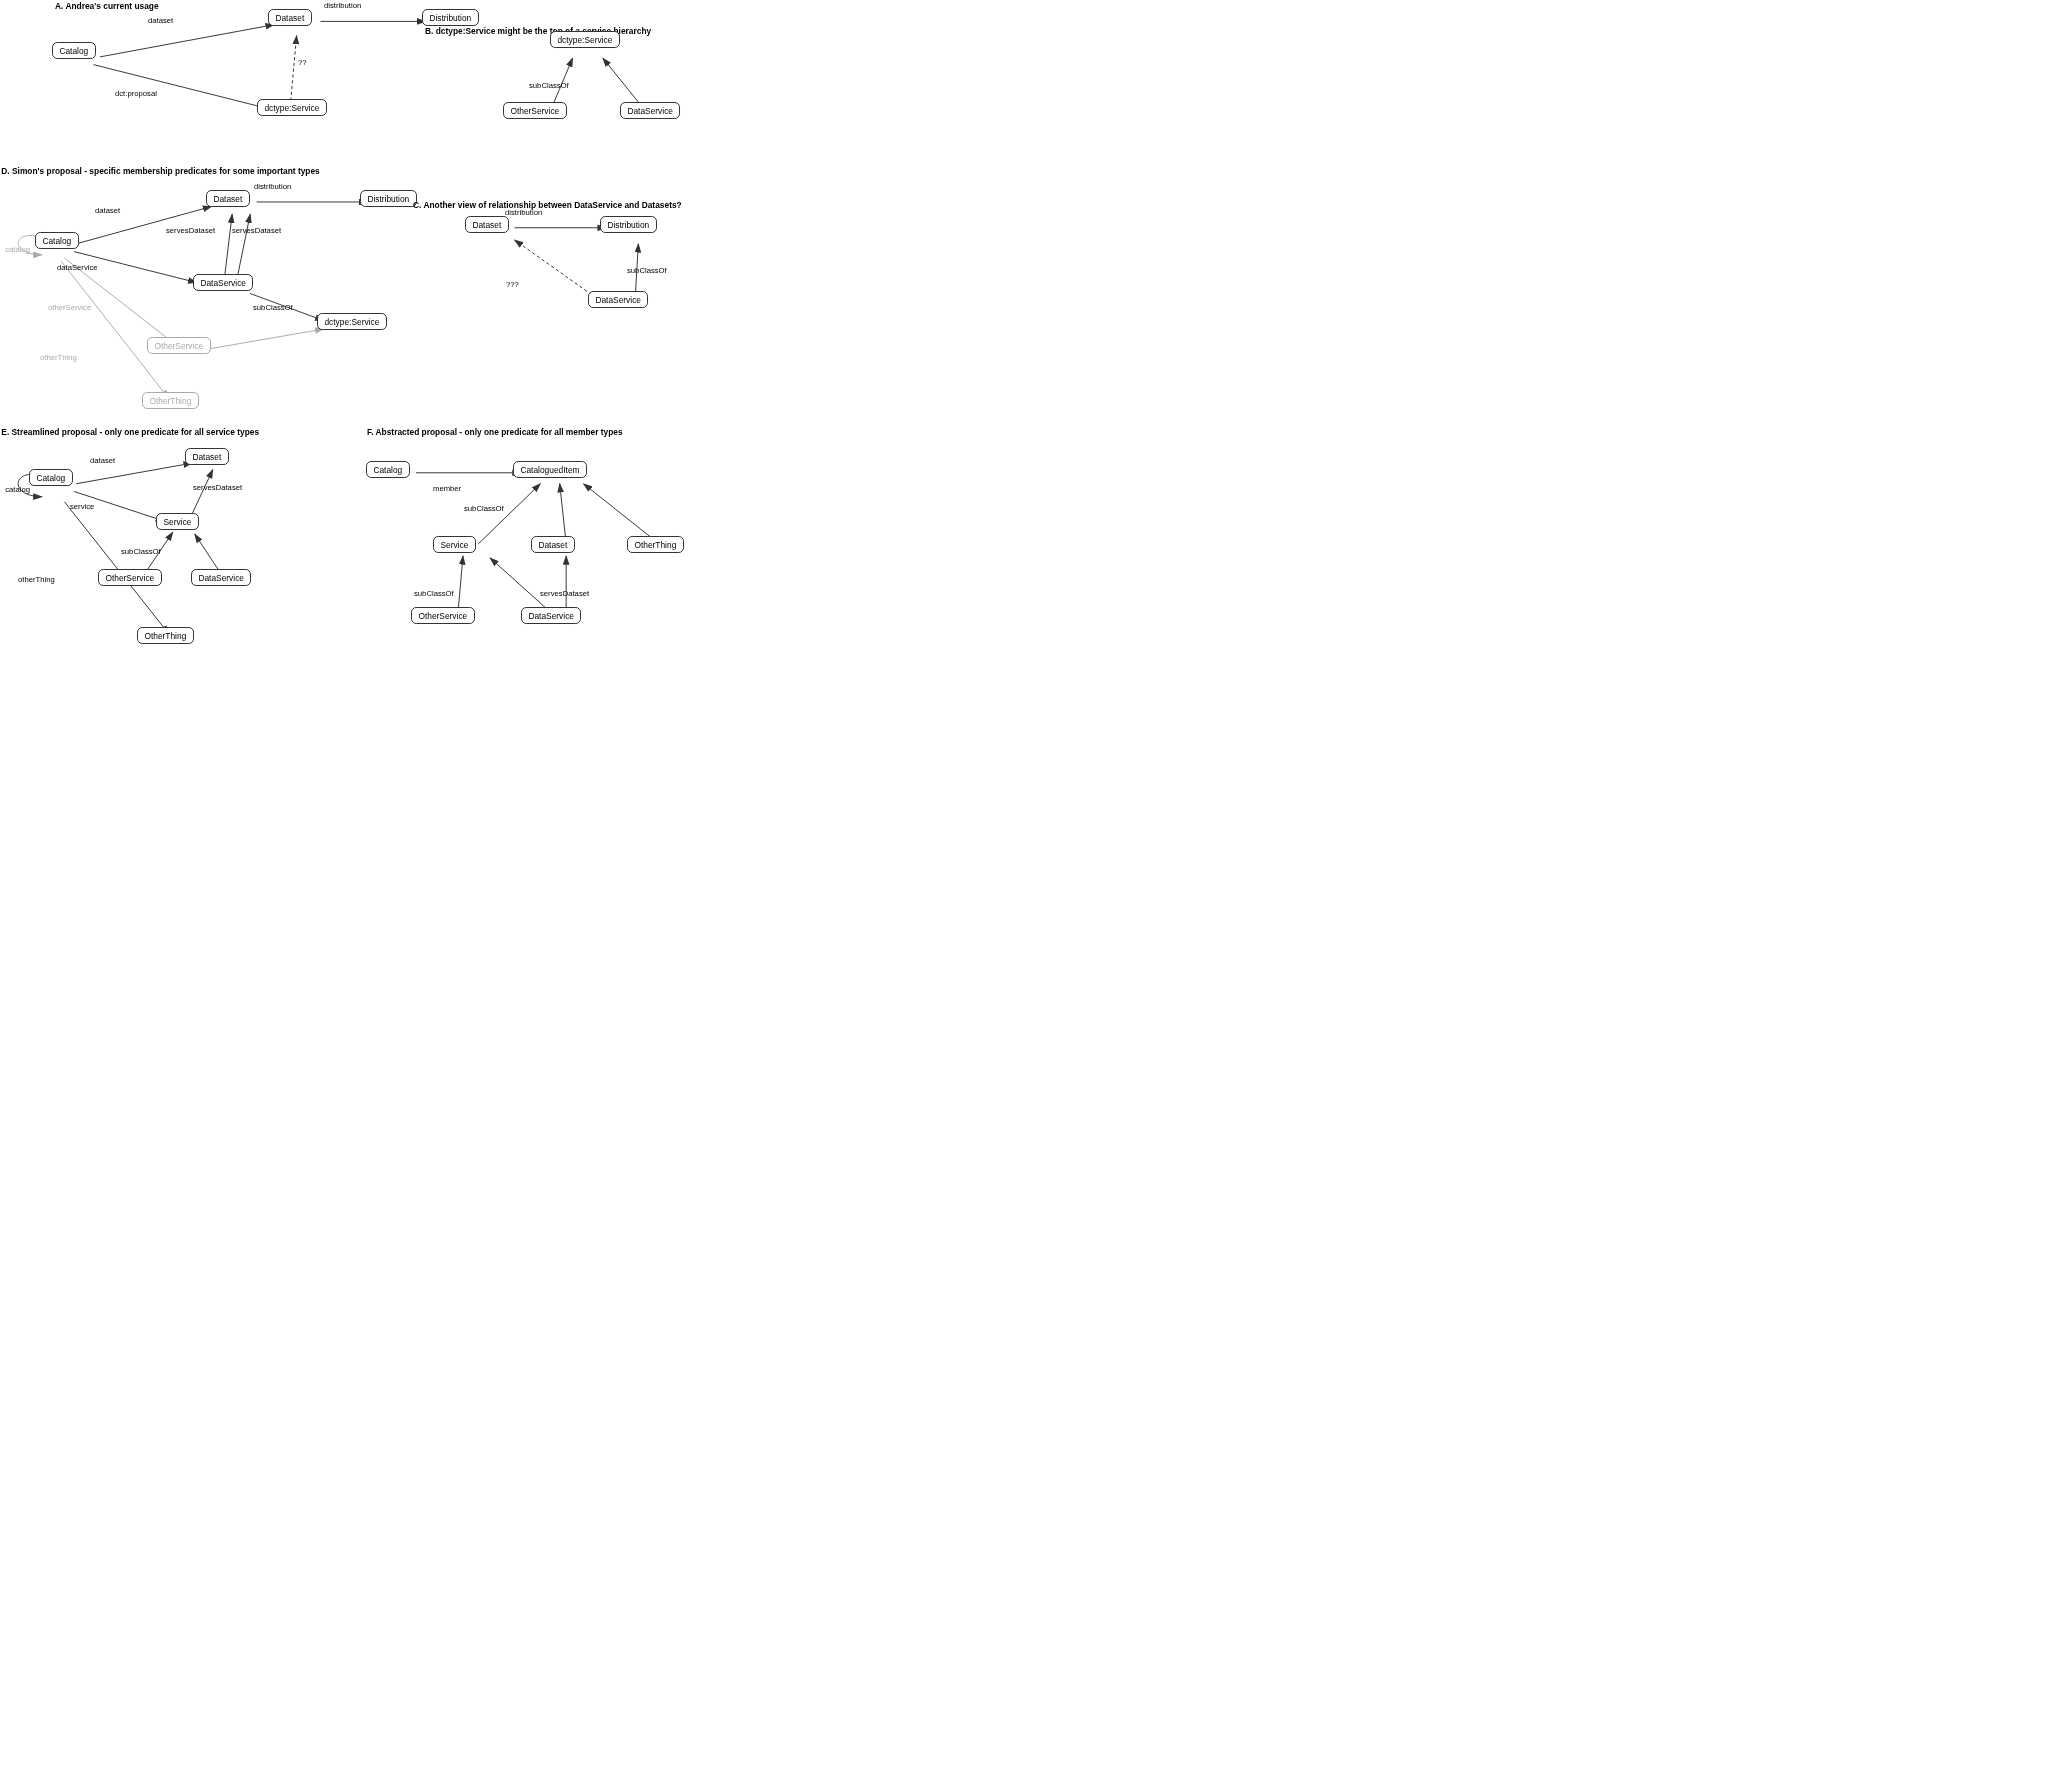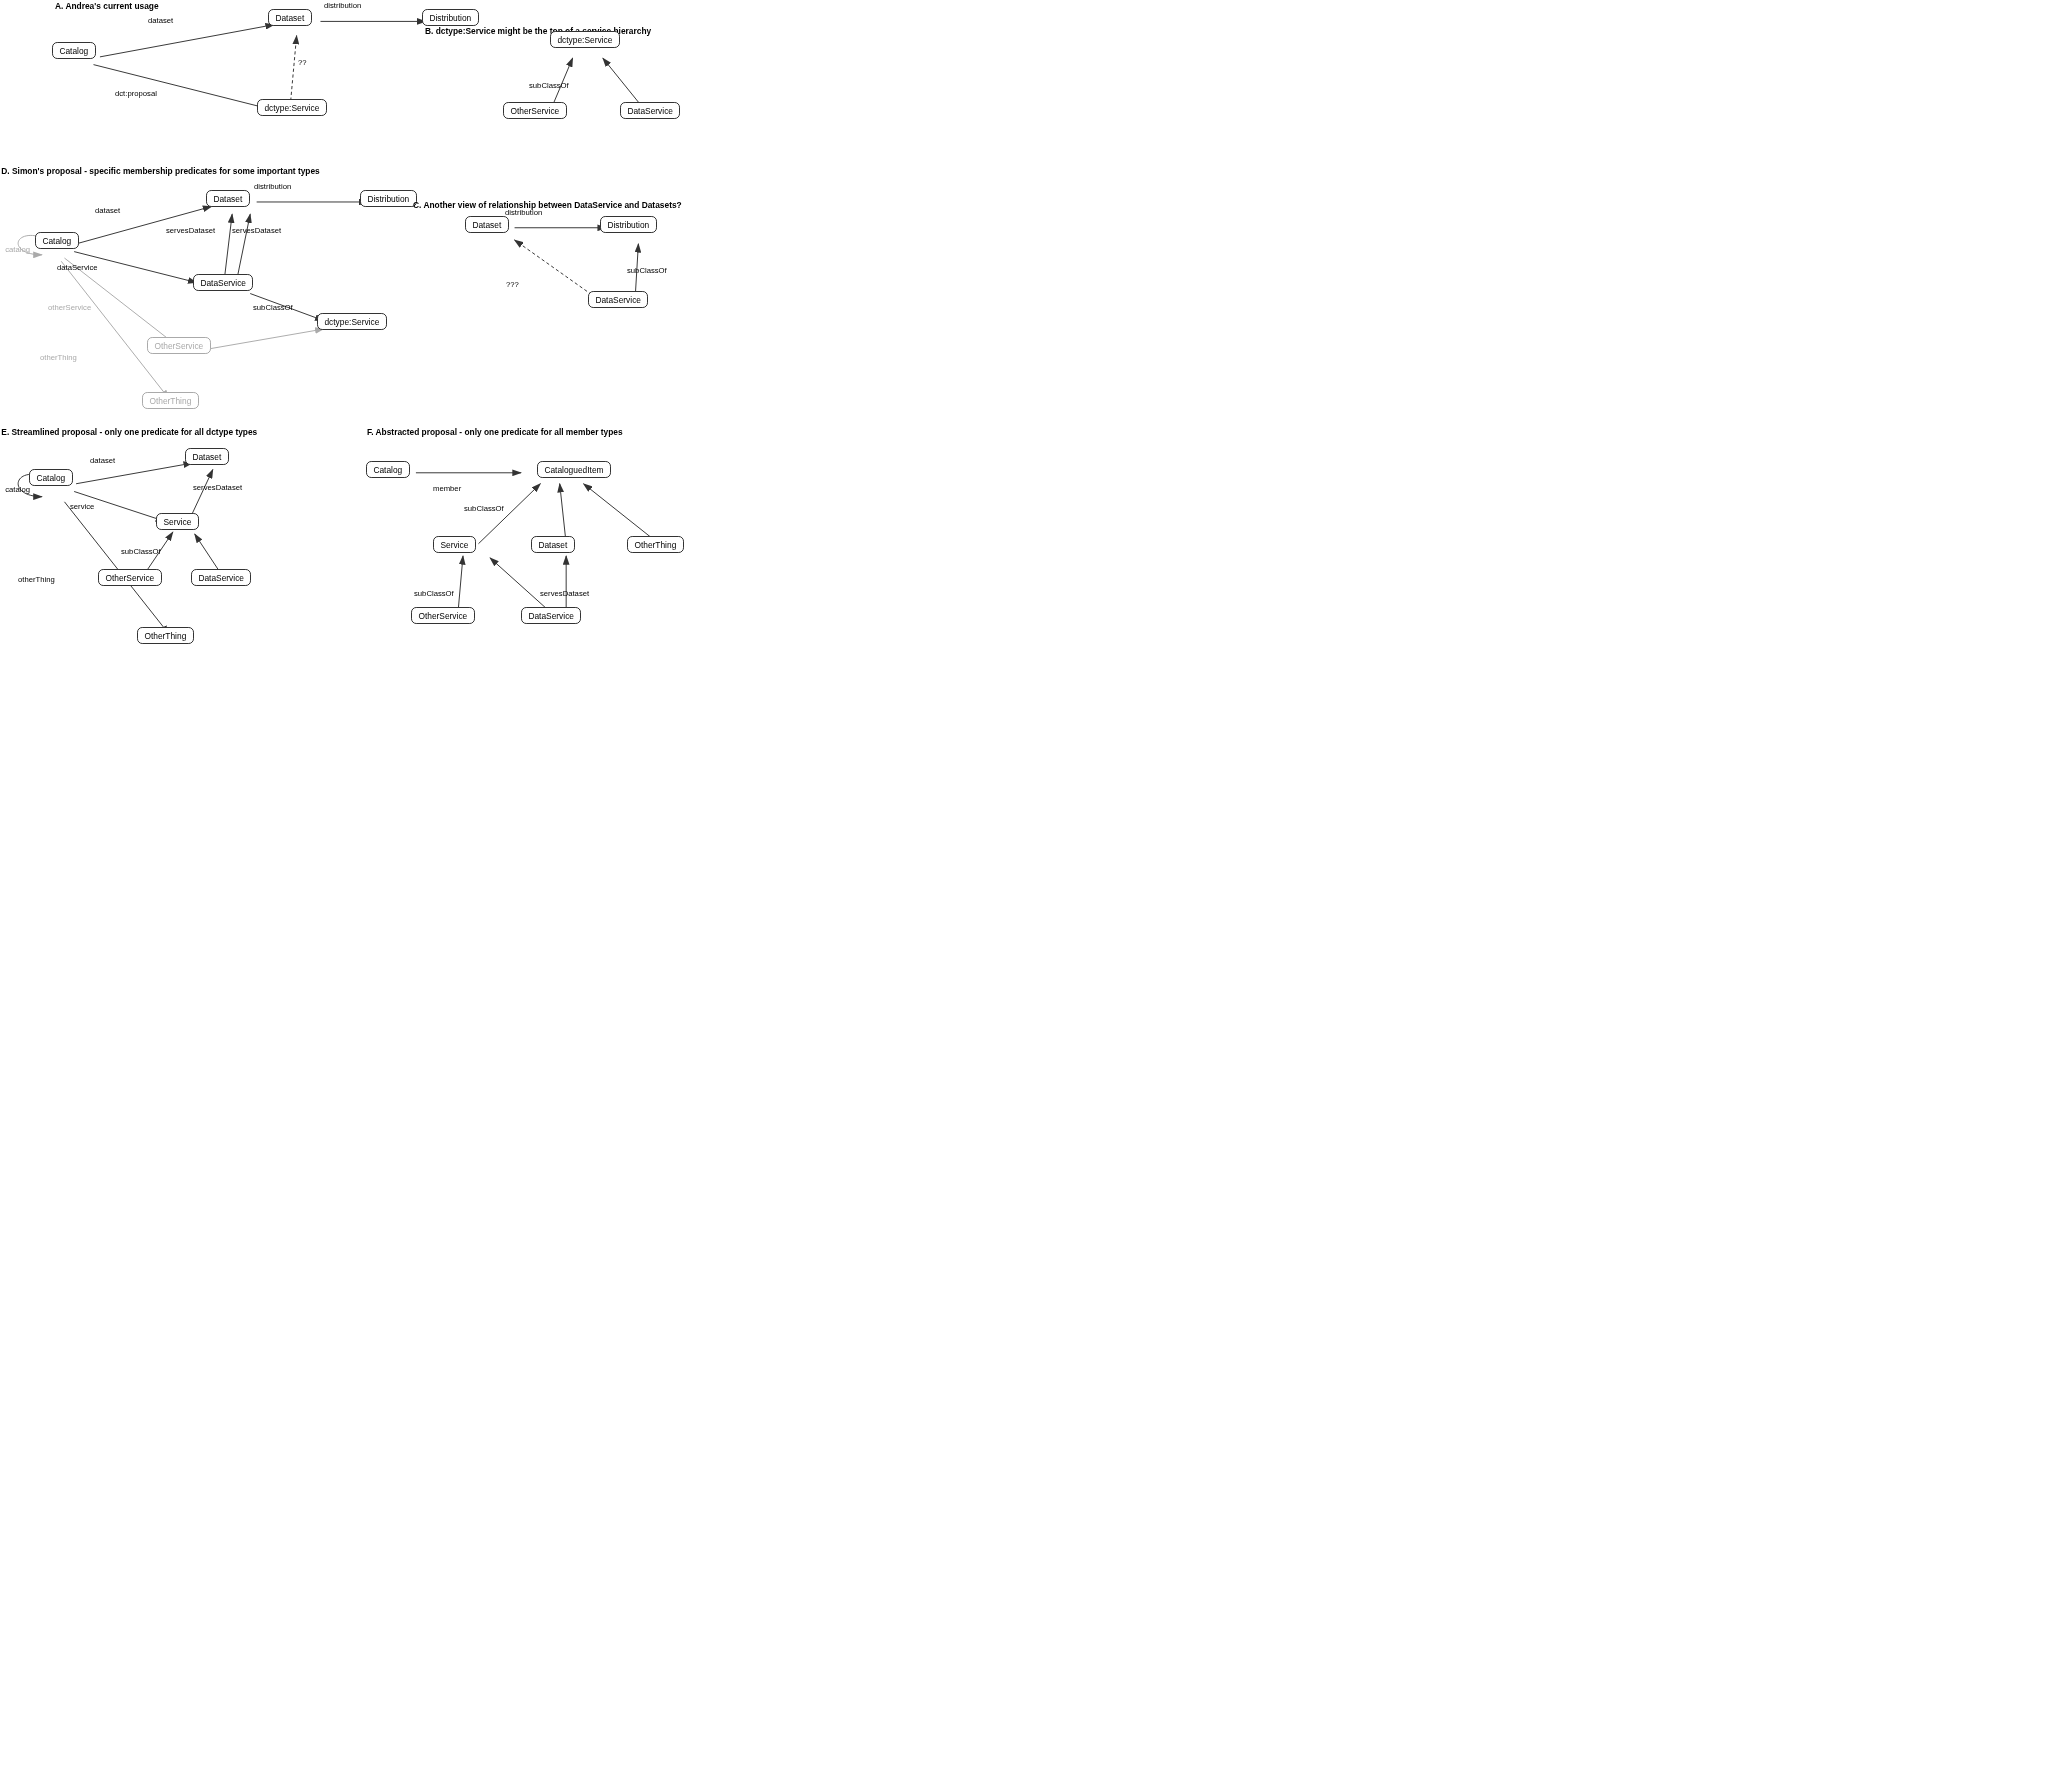--- a/index.html
+++ b/index.html
@@ -176,38 +176,38 @@
   <div class="edge-label" style="left:253px; top:303px;">subClassOf</div>
 
   <div class="section-title" style="left:413px; top:200px;">C. Another view of relationship between DataService and Datasets?</div>
   <div class="node" style="left:465px; top:216px;">Dataset</div>
   <div class="node" style="left:600px; top:216px;">Distribution</div>
   <div class="node" style="left:588px; top:291px;">DataService</div>
   <div class="edge-label" style="left:505px; top:208px;">distribution</div>
   <div class="edge-label" style="left:627px; top:266px;">subClassOf</div>
   <div class="edge-label" style="left:506px; top:280px;">???</div>
 
-  <div class="section-title" style="left:1.3px; top:427px;">E. Streamlined proposal - only one predicate for all dctype types</div>
+  <div class="section-title" style="left:1.3px; top:427px;">E. Streamlined proposal - only one predicate for all service types</div>
   <div class="node" style="left:29px; top:469px;">Catalog</div>
   <div class="node" style="left:185px; top:448px;">Dataset</div>
   <div class="node" style="left:156px; top:513px;">Service</div>
   <div class="node" style="left:98px; top:569px;">OtherService</div>
   <div class="node" style="left:191px; top:569px;">DataService</div>
   <div class="node" style="left:137px; top:627px;">OtherThing</div>
 
   <div class="edge-label" style="left:90px; top:456px;">dataset</div>
   <div class="edge-label" style="left:70px; top:502px;">service</div>
   <div class="edge-label" style="left:5.2px; top:485px;">catalog</div>
   <div class="edge-label" style="left:18px; top:575px;">otherThing</div>
   <div class="edge-label" style="left:193px; top:483px;">servesDataset</div>
   <div class="edge-label" style="left:121px; top:547px;">subClassOf</div>
 
   <div class="section-title" style="left:367px; top:427px;">F. Abstracted proposal - only one predicate for all member types</div>
   <div class="node" style="left:366px; top:461px;">Catalog</div>
-  <div class="node" style="left:537px; top:461px;">CataloguedItem</div>
+  <div class="node" style="left:513px; top:461px;">CataloguedItem</div>
   <div class="node" style="left:433px; top:536px;">Service</div>
   <div class="node" style="left:531px; top:536px;">Dataset</div>
   <div class="node" style="left:627px; top:536px;">OtherThing</div>
   <div class="node" style="left:411px; top:607px;">OtherService</div>
   <div class="node" style="left:521px; top:607px;">DataService</div>
 
   <div class="edge-label" style="left:433px; top:453px;margin-top:31px;">member</div>
   <div class="edge-label" style="left:464px; top:504px;">subClassOf</div>
   <div class="edge-label" style="left:414px; top:589px;">subClassOf</div>
   <div class="edge-label" style="left:540px; top:589px;">servesDataset</div>

